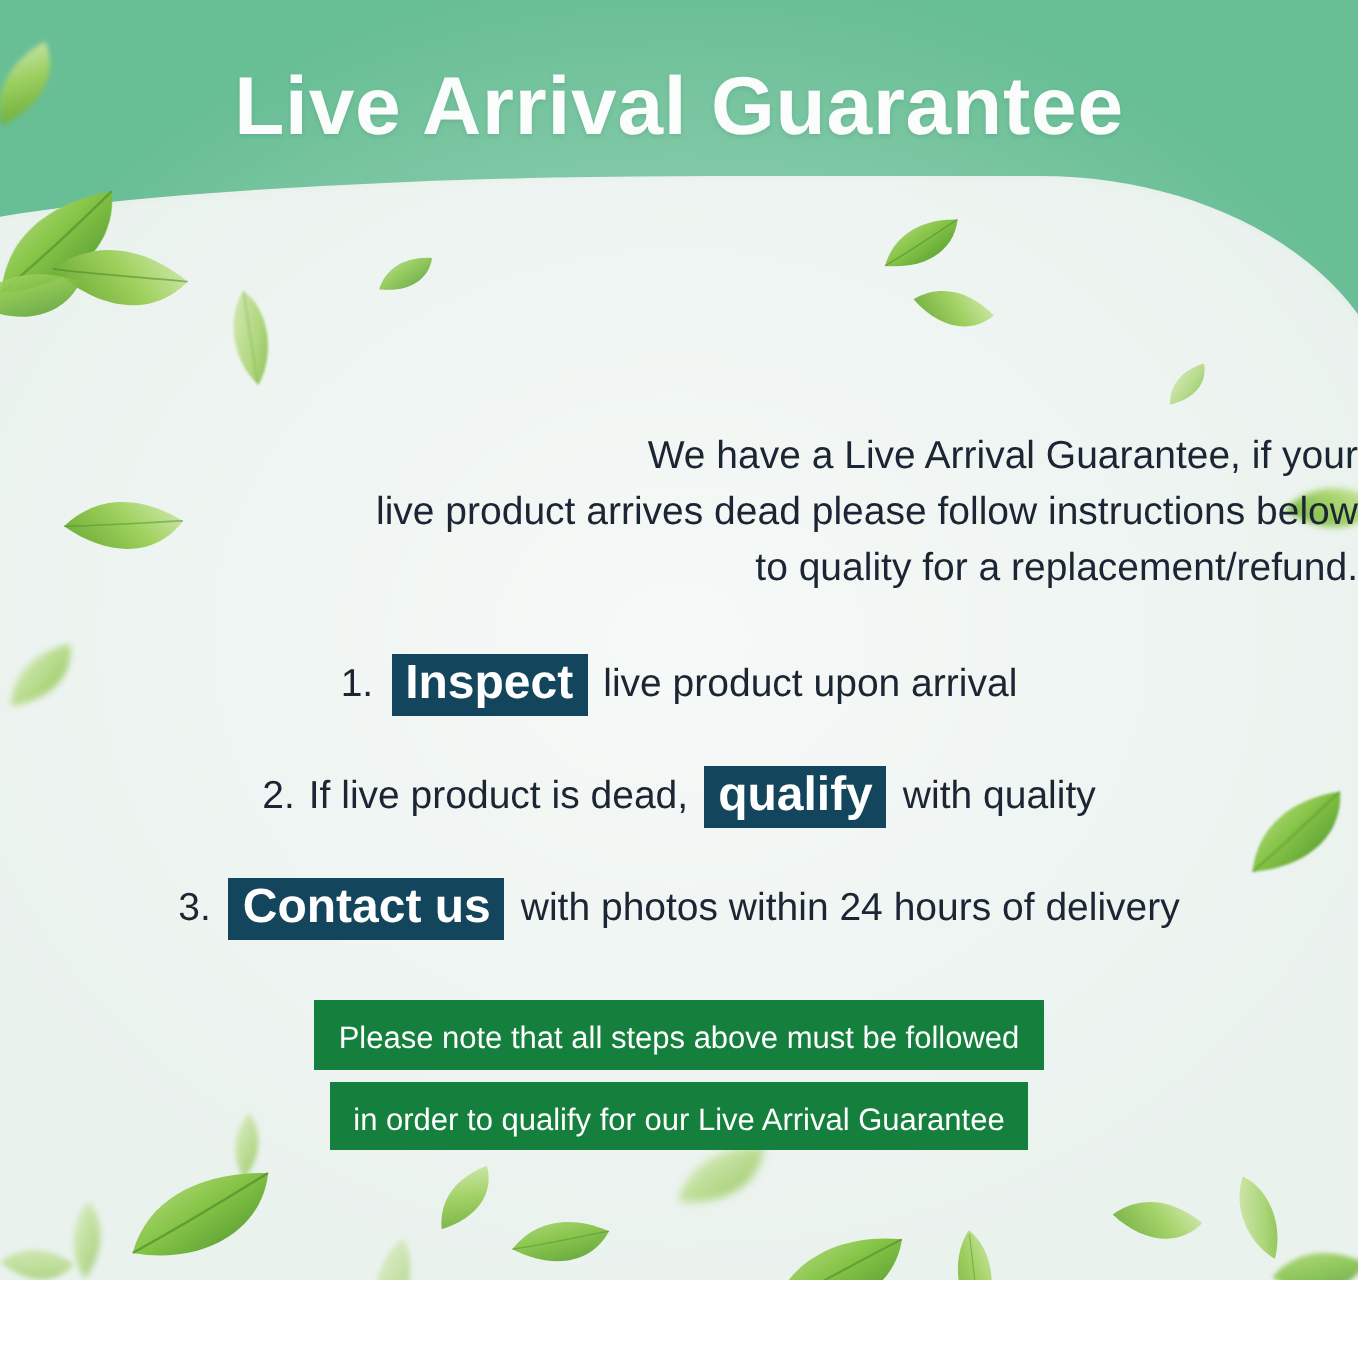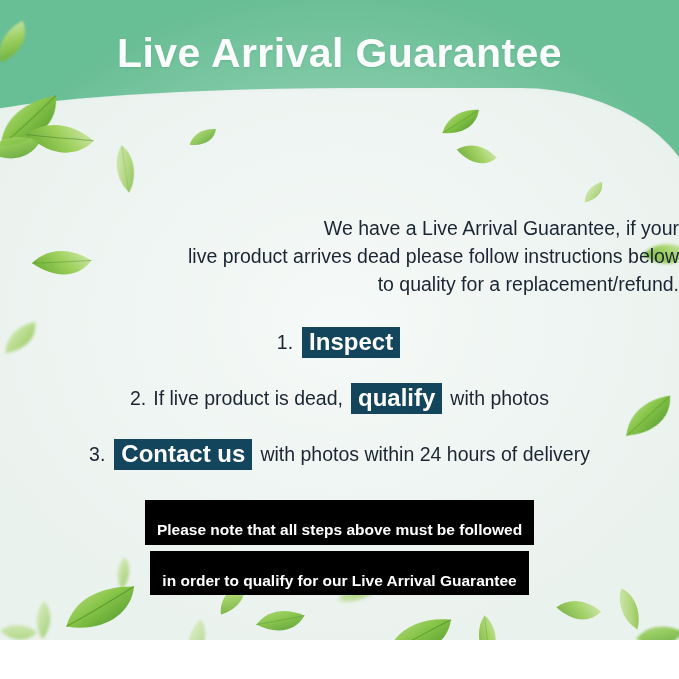--- a/index.html
+++ b/index.html
@@ -124,25 +124,25 @@
   
   .notice {
     position: absolute;
     left: 0; right: 0;
     top: 500px;
     display: flex;
     flex-direction: column;
     align-items: center;
   }
   .notice-line {
-    background: #000000;
+    background: #15803d;
     color: #ffffff;
     font-size: 15.5px;
-    font-weight: 700;
-    padding: 22px 12px 7px 12px;
+    font-weight: 400;
+    padding: 12px 12px 7px 12px;
     line-height: 1;
     margin-bottom: 6px;
     white-space: nowrap;
   }
 
   
   .leaf {
     position: absolute;
     z-index: 5;
     pointer-events: none;
@@ -332,27 +332,28 @@
       <div>We have a Live Arrival Guarantee, if your</div>
       <div>live product arrives dead please follow instructions below</div>
       <div>to quality for a replacement/refund.</div>
     </div>
 
     <div class="steps">
 
       <div class="step">
         <span class="num">1.</span>
         <span class="hl">Inspect</span>
+        <span class="plain" style="margin-left:6px;">live product upon arrival</span>
       </div>
 
       <div class="step">
         <span class="num">2.</span>
         <span class="plain" style="margin-right:6px;">If live product is dead,</span>
         <span class="hl">qualify</span>
-        <span class="plain" style="margin-left:6px;">with photos</span>
+        <span class="plain" style="margin-left:6px;">with quality</span>
       </div>
 
       <div class="step">
         <span class="num">3.</span>
         <span class="hl">Contact us</span>
         <span class="plain" style="margin-left:6px;">with photos within 24 hours of delivery</span>
       </div>
 
     </div>
 

